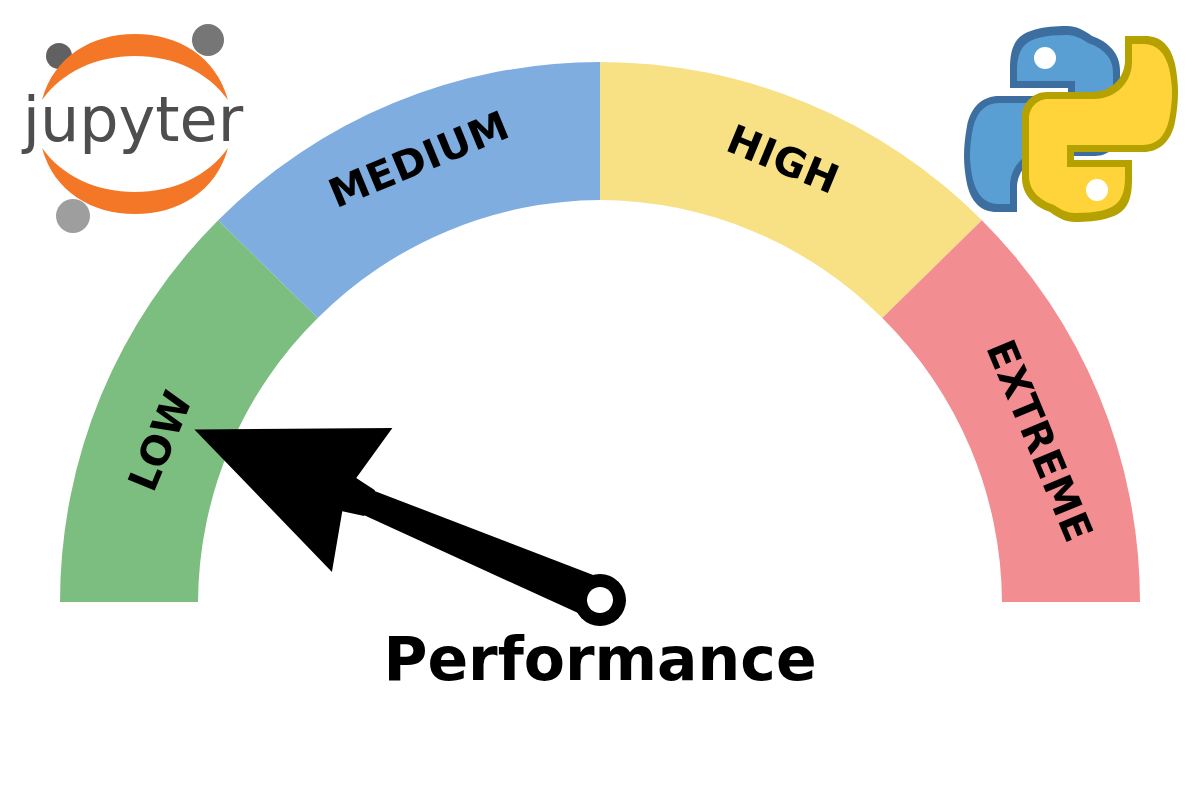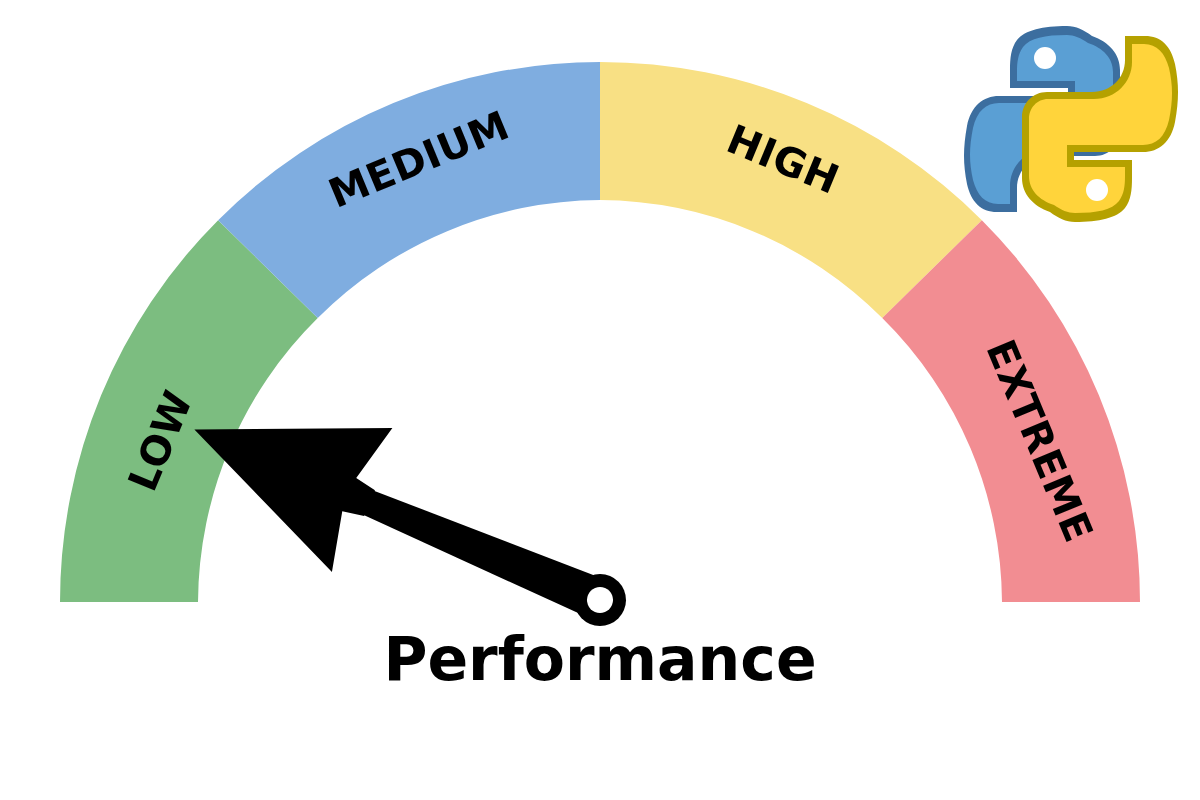--- a/index.html
+++ b/index.html
@@ -129,20 +129,42 @@
                L 272 -18
                L 250 -14
                L 250 14
                L 272 18
                L 258 78 Z" fill="#000000"></path>
     </g>
 
     <text class="gauge-title" x="600" y="680" text-anchor="middle">Performance</text>
   </svg>
 
+  <div id="jupyter-logo">
+    <svg viewBox="0 0 230 230">
+
+      <circle cx="41" cy="48" r="13" fill="#616161"></circle>
+      <circle cx="190" cy="32" r="16" fill="#767677"></circle>
+      <circle cx="55" cy="208" r="17" fill="#9E9E9E"></circle>
+
+      <path d="M 24 92
+               C 36 48 74 26 117 26
+               C 160 26 198 48 210 92
+               C 190 64 156 48 117 48
+               C 78 48 44 64 24 92 Z" fill="#F37726"></path>
+
+      <path d="M 24 140
+               C 44 168 78 184 117 184
+               C 156 184 190 168 210 140
+               C 198 184 160 206 117 206
+               C 74 206 36 184 24 140 Z" fill="#F37726"></path>
+
+      <text x="115" y="133" text-anchor="middle" font-family="DejaVu Sans, sans-serif" font-size="62" fill="#4E4E4E">jupyter</text>
+    </svg>
+  </div>
 
   <div id="python-logo">
     <svg viewBox="0 0 232 232">
 
       <g>
         <path d="M 112 18
                  C 88 18 70 22 62 32
                  C 56 40 55 50 55 62
                  L 55 80
                  L 113 80

